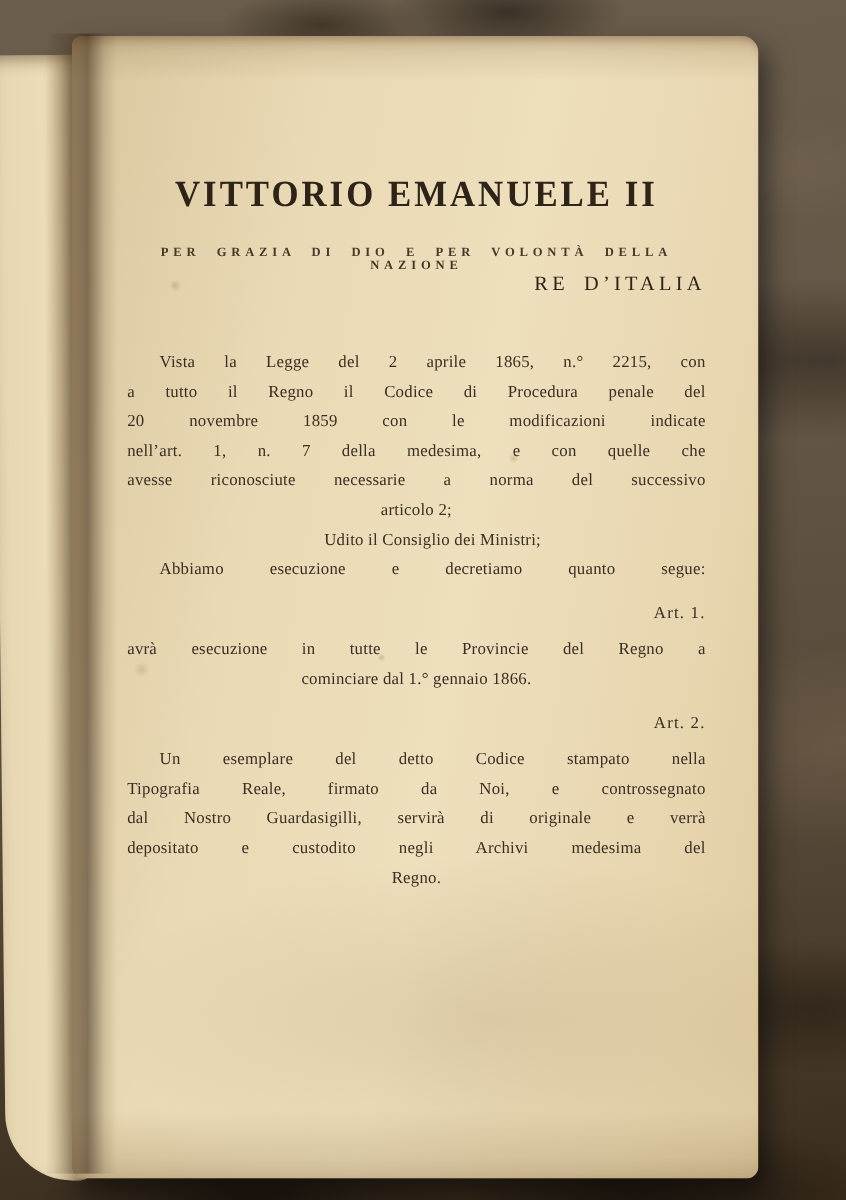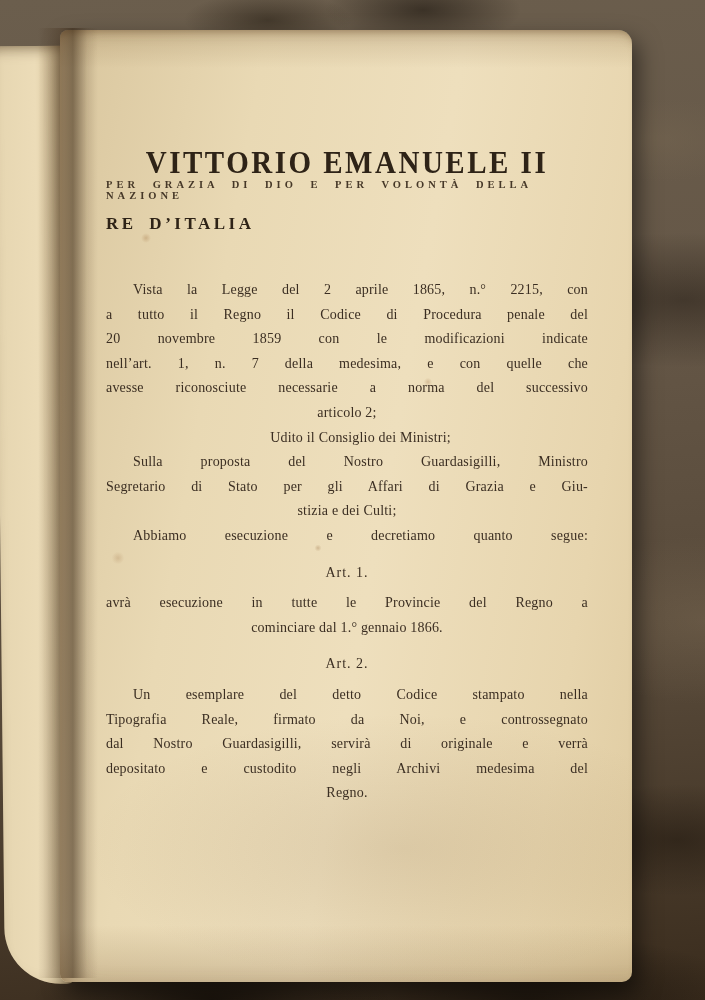--- a/index.html
+++ b/index.html
@@ -58,36 +58,36 @@
   }
 
   .text-col { position:absolute; left:46px; right:44px; top:0; color:#3b2e22; }
 
   .decree-title {
     margin-top:116px; text-align:center;
     font-size:29px; font-weight:bold; letter-spacing:2.5px;
     color:#2e2317; transform:scaleY(1.06);
   }
   .dedication {
-    
+    margin-top:26px; text-align:center;
     font-size:10.5px; letter-spacing:4px; word-spacing:7px;
     color:#463828; font-weight:bold;
   }
   .royal-title {
-    margin-top:13px; text-align:left;
-    font-size:17px; font-weight:700; letter-spacing:3.5px; word-spacing:5px;
+    text-align:right;
+    font-size:17px; font-weight:400; letter-spacing:3.5px; word-spacing:5px;
     color:#2e2317;
   }
 
   .body-text { margin-top:44px; font-size:14px; line-height:24.6px; letter-spacing:.2px; }
   .bl  { white-space:nowrap; }
   .jl  { text-align:justify; text-align-last:justify; white-space:normal; }
   .ll  { text-align:center; }
   .ind { text-indent:27px; }
-  .art-heading { text-align:center; margin-top:12px; margin-bottom:6px; letter-spacing:1px; }
+  .art-heading { text-align:right; margin-top:12px; margin-bottom:6px; letter-spacing:1px; }
 </style>
 </head>
 <body>
 
 <div class="scene">
 
   <div class="facing-page"></div>
 
   <div class="book-page">
     <div class="text-col">
@@ -106,25 +106,20 @@
           <div class="bl jl">20 novembre 1859 con le modificazioni indicate</div>
           <div class="bl jl">nell’art. 1, n. 7 della medesima, e con quelle che</div>
           <div class="bl jl">avesse riconosciute necessarie a norma del successivo</div>
           <div class="bl ll">articolo 2;</div>
         </div>
 
         <div>
           <div class="bl ll ind">Udito il Consiglio dei Ministri;</div>
         </div>
 
-        <div>
-          <div class="bl jl ind">Sulla proposta del Nostro Guardasigilli, Ministro</div>
-          <div class="bl jl">Segretario di Stato per gli Affari di Grazia e Giu-</div>
-          <div class="bl ll">stizia e dei Culti;</div>
-        </div>
 
         <div>
           <div class="bl jl ind">Abbiamo esecuzione e decretiamo quanto segue:</div>
         </div>
 
         <div class="art-heading">Art. 1.</div>
 
         <div>
           <div class="bl jl">avrà esecuzione in tutte le Provincie del Regno a</div>
           <div class="bl ll">cominciare dal 1.° gennaio 1866.</div>

